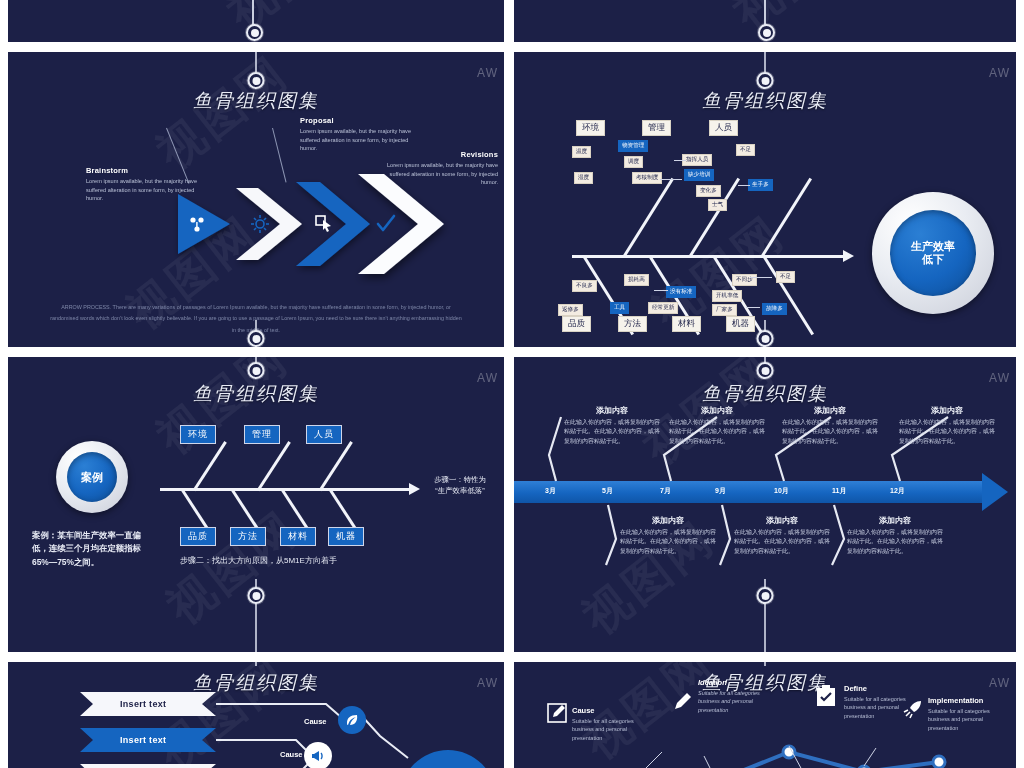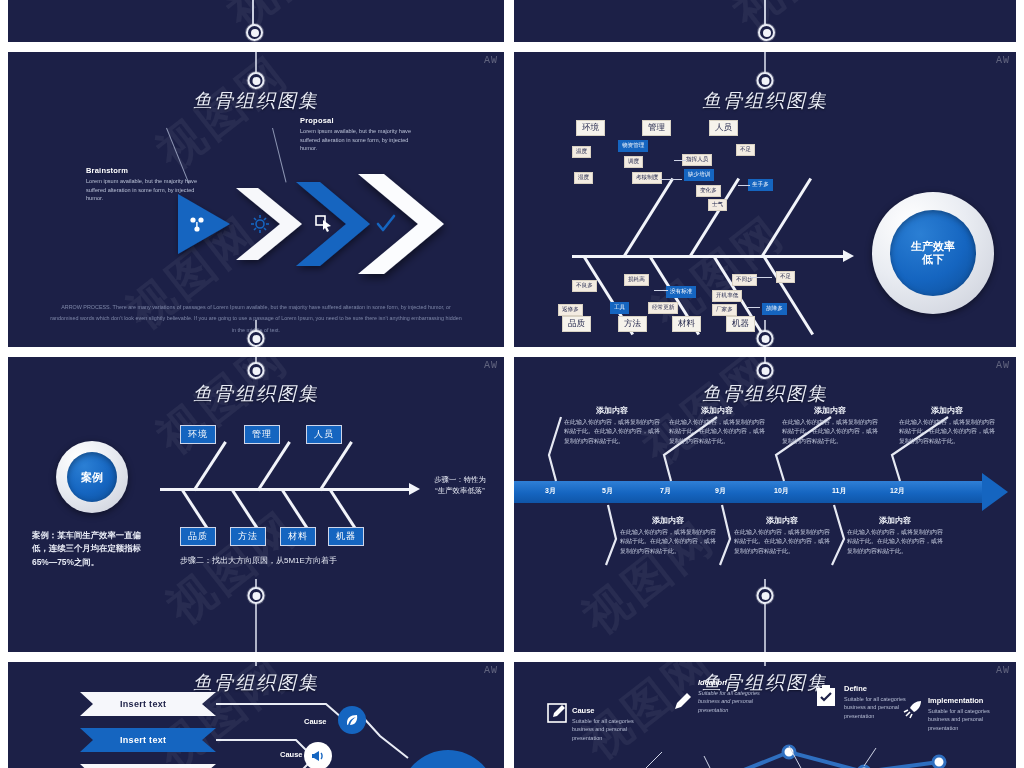--- a/index.html
+++ b/index.html
@@ -19,21 +19,21 @@
         background:#1c2047;border:2px solid #e9ecf5;box-shadow:0 0 0 1px rgba(255,255,255,.25);}
   .node:after{content:"";position:absolute;inset:2.5px;border-radius:50%;background:#f2f4fa;}
 
   .title{position:absolute;left:0;right:0;text-align:center;color:#e8ebf5;font-size:19px;letter-spacing:2px;
          font-weight:500;text-shadow:0 1px 2px rgba(0,0,0,.5);font-style:italic;}
 
   
   .wm{position:absolute;inset:0;pointer-events:none;}
   .wmi{position:absolute;font-size:46px;color:rgba(255,255,255,.055);font-weight:700;
        transform:rotate(-38deg);white-space:nowrap;letter-spacing:4px;}
-  .wmtag{position:absolute;right:6px;top:3px;font-size:10px;color:rgba(255,255,255,.30);letter-spacing:1px;font-family:Liberation Mono, monospace;}
+  .wmtag{position:absolute;right:6px;top:14px;font-size:12px;color:rgba(255,255,255,.30);letter-spacing:1px;}
   .arrow{position:absolute;width:96px;height:96px;}
   .arrow svg{display:block;}
   .lbl{position:absolute;width:112px;}
   .lbl h4{margin:0 0 2px 0;font-size:7.5px;color:#ffffff;font-weight:700;letter-spacing:.2px;}
   .lbl p{margin:0;font-size:5.6px;line-height:1.55;color:#b9c0d6;}
   .leader{position:absolute;background:#8e96b4;width:1px;}
   .footp{position:absolute;left:40px;right:40px;text-align:center;font-size:5.4px;line-height:2.1;color:#7e87a8;}
   .spine{position:absolute;height:3px;background:#f2f4fa;}
   .spine:after{content:"";position:absolute;right:-10px;top:-5px;border-left:11px solid #f2f4fa;
                border-top:6.5px solid transparent;border-bottom:6.5px solid transparent;}
@@ -179,20 +179,24 @@
     </div>
 
     <div class="lbl" style="left:78px;top:114px;">
       <h4>Brainstorm</h4>
       <p>Lorem ipsum available, but the majority have suffered alteration in some form, by injected humor.</p>
     </div>
     <div class="lbl" style="left:292px;top:64px;">
       <h4>Proposal</h4>
       <p>Lorem ipsum available, but the majority have suffered alteration in some form, by injected humor.</p>
     </div>
+    <div class="lbl" style="left:372px;top:98px;width:118px;text-align:right;">
+      <h4>Revisions</h4>
+      <p>Lorem ipsum available, but the majority have suffered alteration in some form, by injected humor.</p>
+    </div>
 
     <div class="footp" style="top:250px;">ARROW PROCESS. There are many variations of passages of Lorem Ipsum available, but the majority have suffered alteration in some form, by injected humor, or randomised words which don't look even slightly believable. If you are going to use a passage of Lorem Ipsum, you need to be sure there isn't anything embarrassing hidden in the middle of text.</div>
 
     <div class="connector" style="top:268px;height:32px;"></div>
     <div class="node" style="top:278px;"></div>
   </div>
 
   <div class="slide r1 cR">
     <div class="wm">
 

